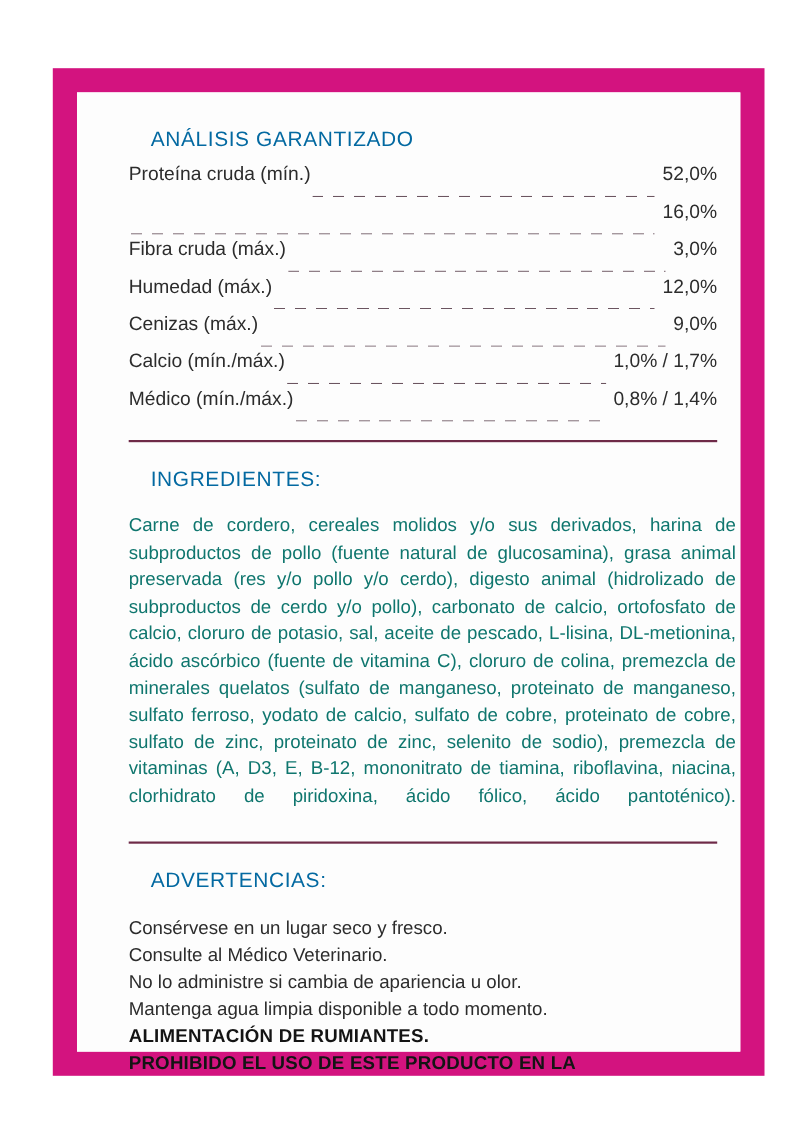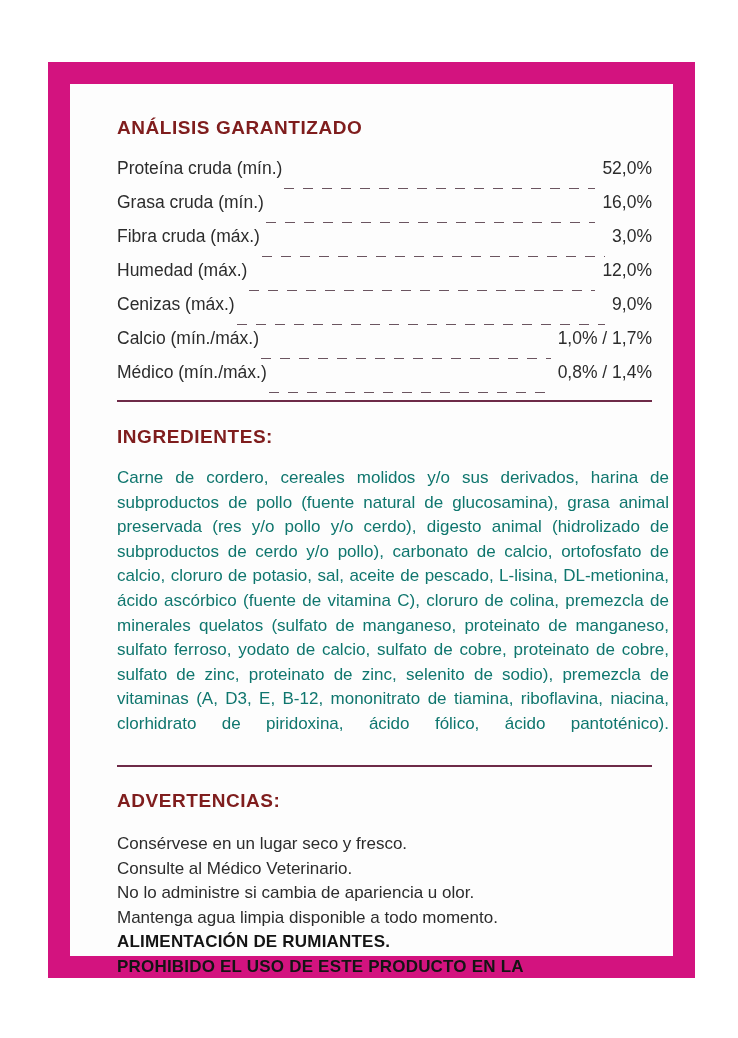--- a/index.html
+++ b/index.html
@@ -35,36 +35,37 @@
     width: 100%;
     height: 100%;
     box-sizing: border-box;
     background: #fdfdfd;
   }
 
   
   .sec-heading {
     position: absolute;
     font-size: 19px;
-    font-weight: bold;
+    font-weight: normal;
     letter-spacing: 0.55px;
-    color: #7f1d1d;
+    color: #0369a1;
     white-space: nowrap;
+    margin-left: 20px;
   }
 
   
   #analysis-title {
     left: 47px;
     top: 33px;
   }
 
   #analysis-table {
     position: absolute;
     left: 47px;
-    top: 74px;
+    top: 64px;
     width: 535px;
   }
 
   .analysis-row {
     position: relative;
     height: 34px;
     display: flex;
     align-items: baseline;
     font-size: 17.5px;
     color: #2c2c2c;
@@ -174,21 +175,20 @@
 
     <div class="sec-heading" id="analysis-title">ANÁLISIS GARANTIZADO</div>
 
     <div id="analysis-table">
         <div class="analysis-row">
           <span class="analysis-label">Proteína cruda (mín.)</span>
           <span class="analysis-leader"></span>
           <span class="analysis-value">52,0%</span>
         </div>
         <div class="analysis-row">
-          <span class="analysis-label">Grasa cruda (mín.)</span>
           <span class="analysis-leader"></span>
           <span class="analysis-value">16,0%</span>
         </div>
         <div class="analysis-row">
           <span class="analysis-label">Fibra cruda (máx.)</span>
           <span class="analysis-leader"></span>
           <span class="analysis-value">3,0%</span>
         </div>
         <div class="analysis-row">
           <span class="analysis-label">Humedad (máx.)</span>

